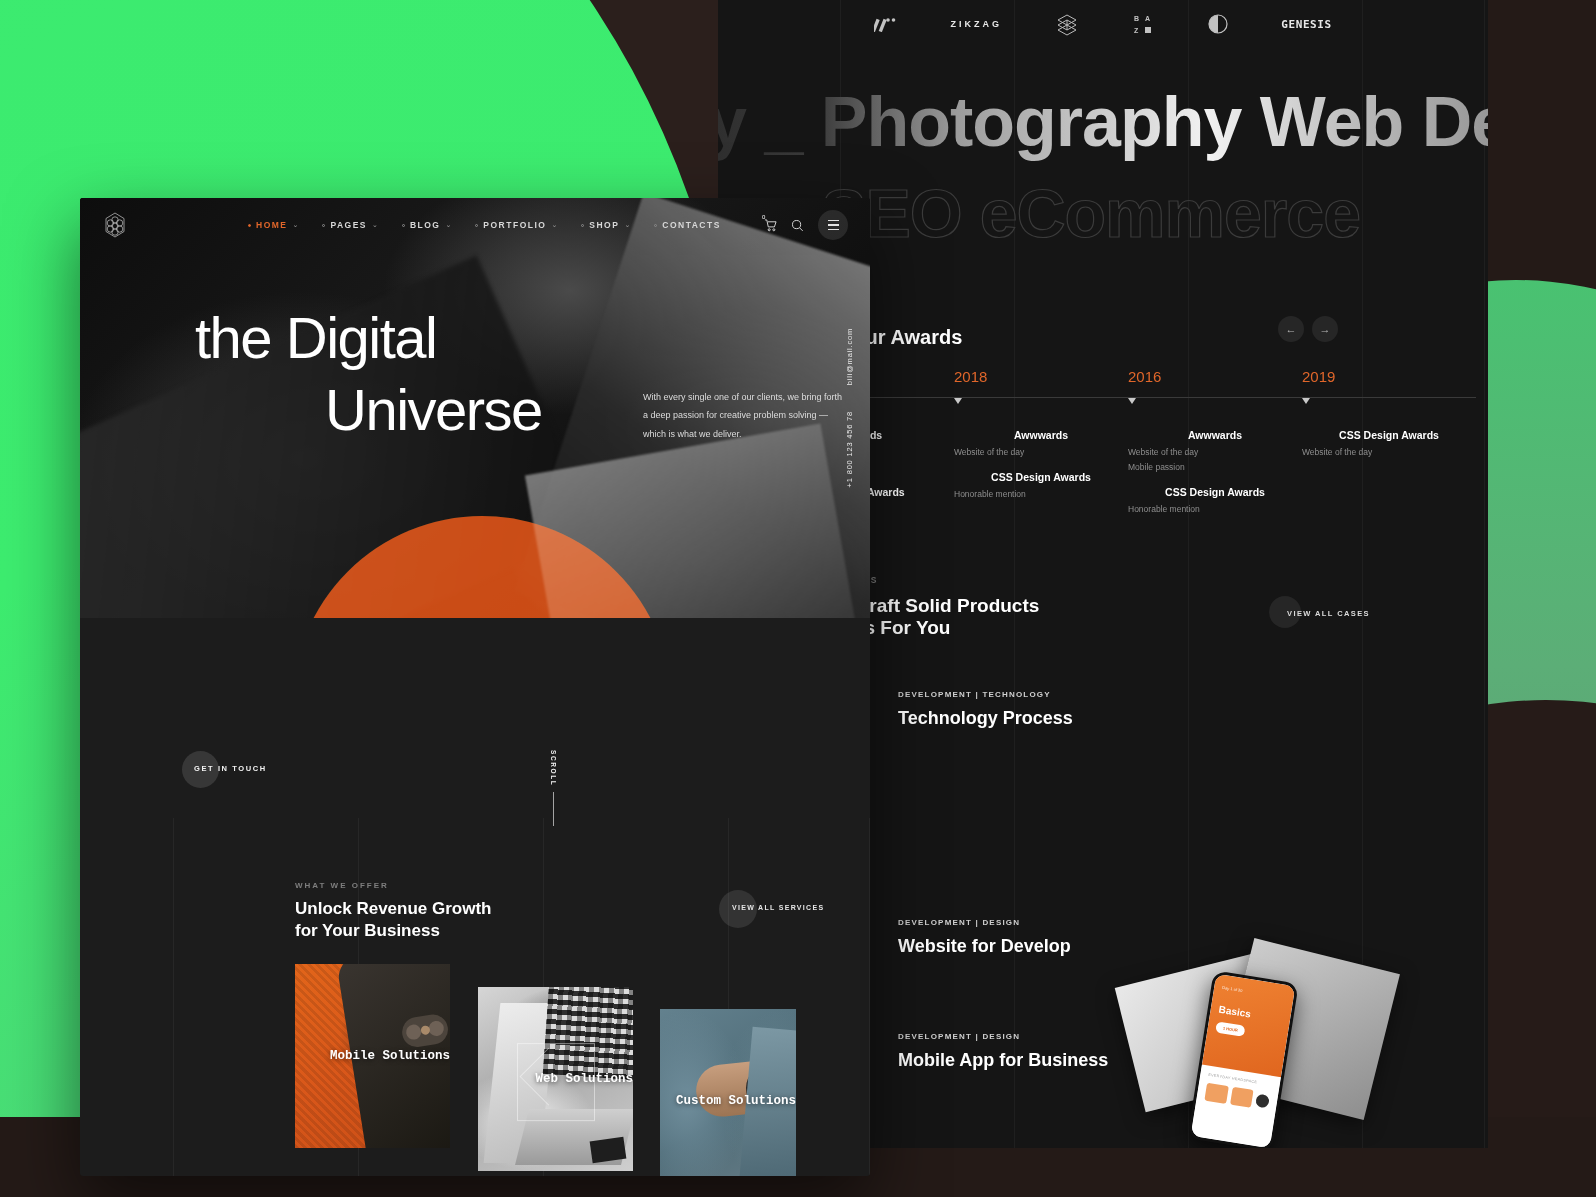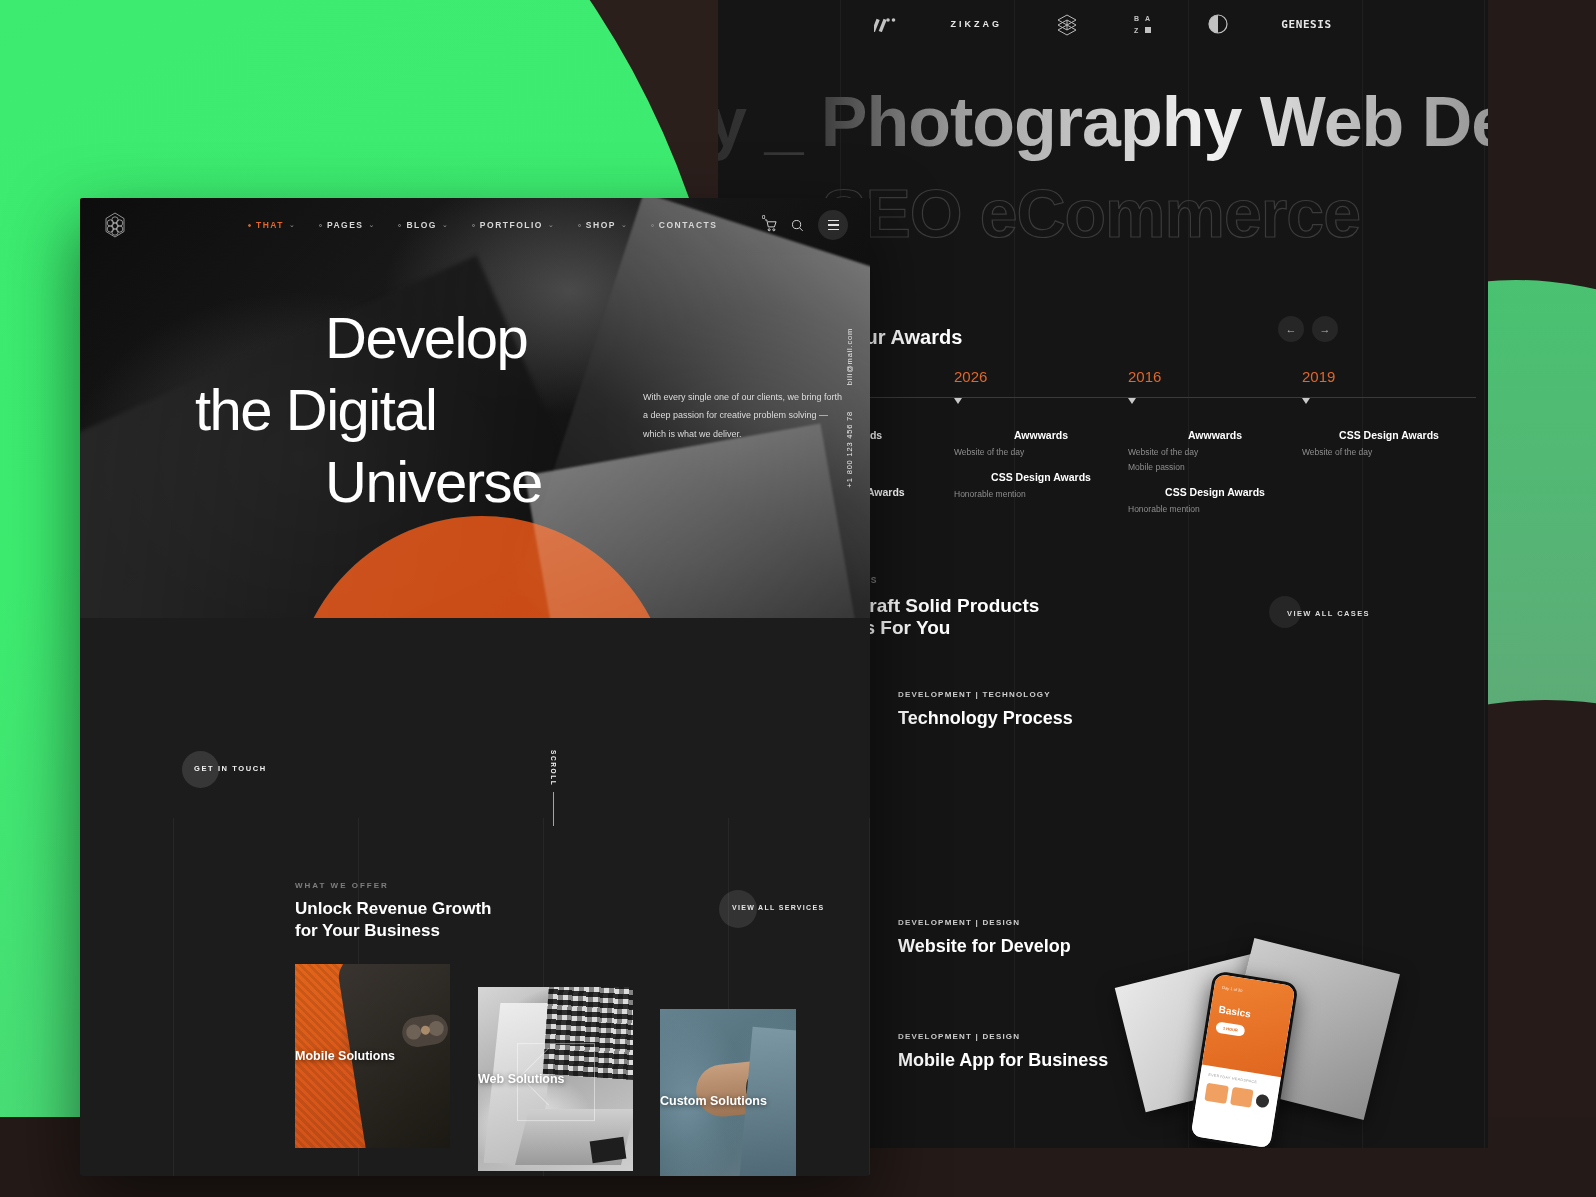--- a/index.html
+++ b/index.html
@@ -251,22 +251,23 @@
   .offer{ position:absolute; left:215px; top:683px; }
   .offer-eyebrow{ color:#7e7e7e; font-size:8px; font-weight:700; letter-spacing:2px; }
   .offer-title{ color:#fff; font-size:17px; font-weight:700; line-height:1.3; margin-top:8px; }
   .vas-btn{ position:absolute; left:641px; top:706px; display:flex; align-items:center; }
   .vas-circle{ position:absolute; left:-2px; top:-14px; width:38px; height:38px; border-radius:50%; background:rgba(255,255,255,.1); }
   .vas-label{ position:relative; color:#e6e6e6; font-size:7px; font-weight:700; letter-spacing:1.3px; margin-left:11px; }
 
   .card{ position:absolute; overflow:hidden; }
   .card .cap{
     position:absolute; left:0; right:0; top:50%; transform:translateY(-50%);
-    text-align:left; color:#fff; font-size:12.5px; font-weight:700;
+    text-align:right; color:#fff; font-size:12.5px; font-weight:700;
     text-shadow:0 1px 5px rgba(0,0,0,.6);
+    font-family:Liberation Mono, monospace;
   }
   .card-mobile{ left:215px; top:766px; width:155px; height:184px;
     background:
       radial-gradient(ellipse 120px 90px at 78% 40%, #2b2520 0%, transparent 64%),
       repeating-linear-gradient(45deg, rgba(0,0,0,.10) 0 3px, transparent 3px 6px),
       linear-gradient(150deg,#e2651a 0%,#d9571a 50%,#c84d16 100%);
   }
   .phone-shell{
     position:absolute; right:-24px; top:-16px; width:122px; height:218px;
     border-radius:22px; background:linear-gradient(150deg,#3a3530,#17150f);
@@ -397,21 +398,21 @@
           <div class="aw-name">wards</div>
           <div class="aw-sub">e of the day</div>
           <div class="aw-sub">exelence</div>
           <div class="aw-gap"></div>
           <div class="aw-name">Design Awards</div>
           <div class="aw-sub">ble mention</div>
         </div>
       </div>
 
       <div class="award-col">
-        <div class="award-year">2026</div>
+        <div class="award-year">2018</div>
         <div class="award-rule"></div>
         <div class="award-tick"></div>
         <div class="award-items">
           <div class="aw-name">Awwwards</div>
           <div class="aw-sub">Website of the day</div>
           <div class="aw-gap"></div>
           <div class="aw-name">CSS Design Awards</div>
           <div class="aw-sub">Honorable mention</div>
         </div>
       </div>
@@ -531,21 +532,21 @@
         <circle cx="8.4" cy="12" r="3.2"></circle>
           <circle cx="17.6" cy="12" r="3.2"></circle>
         <circle cx="8.4" cy="18" r="3.2"></circle>
           <circle cx="17.6" cy="18" r="3.2"></circle>
       </svg>
     </span>
 
     <div class="nav-items">
       <div class="nav-item">
         <span class="nav-dot on"></span>
-        <span class="nav-label on">THAT</span>
+        <span class="nav-label on">HOME</span>
         <span class="nav-caret">⌄</span>
       </div>
       <div class="nav-item">
         <span class="nav-dot"></span>
         <span class="nav-label">PAGES</span>
         <span class="nav-caret">⌄</span>
       </div>
       <div class="nav-item">
         <span class="nav-dot"></span>
         <span class="nav-label">BLOG</span>
@@ -584,21 +585,20 @@
       </span>
       <span class="burger">
         <span></span>
           <span></span>
           <span></span>
       </span>
     </div>
   </div>
 
   <div class="hero-title">
-    <div class="l1">Develop</div>
     <div class="l2">the Digital</div>
     <div class="l3">Universe</div>
   </div>
 
   <div class="hero-para">With every single one of our clients, we bring forth a deep passion for creative problem solving — which is what we deliver.</div>
 
   <div class="hero-side">
     <span class="side-txt">bili@mail.com</span>
     <span class="side-txt">+1 800 123 456 78</span>
   </div>

